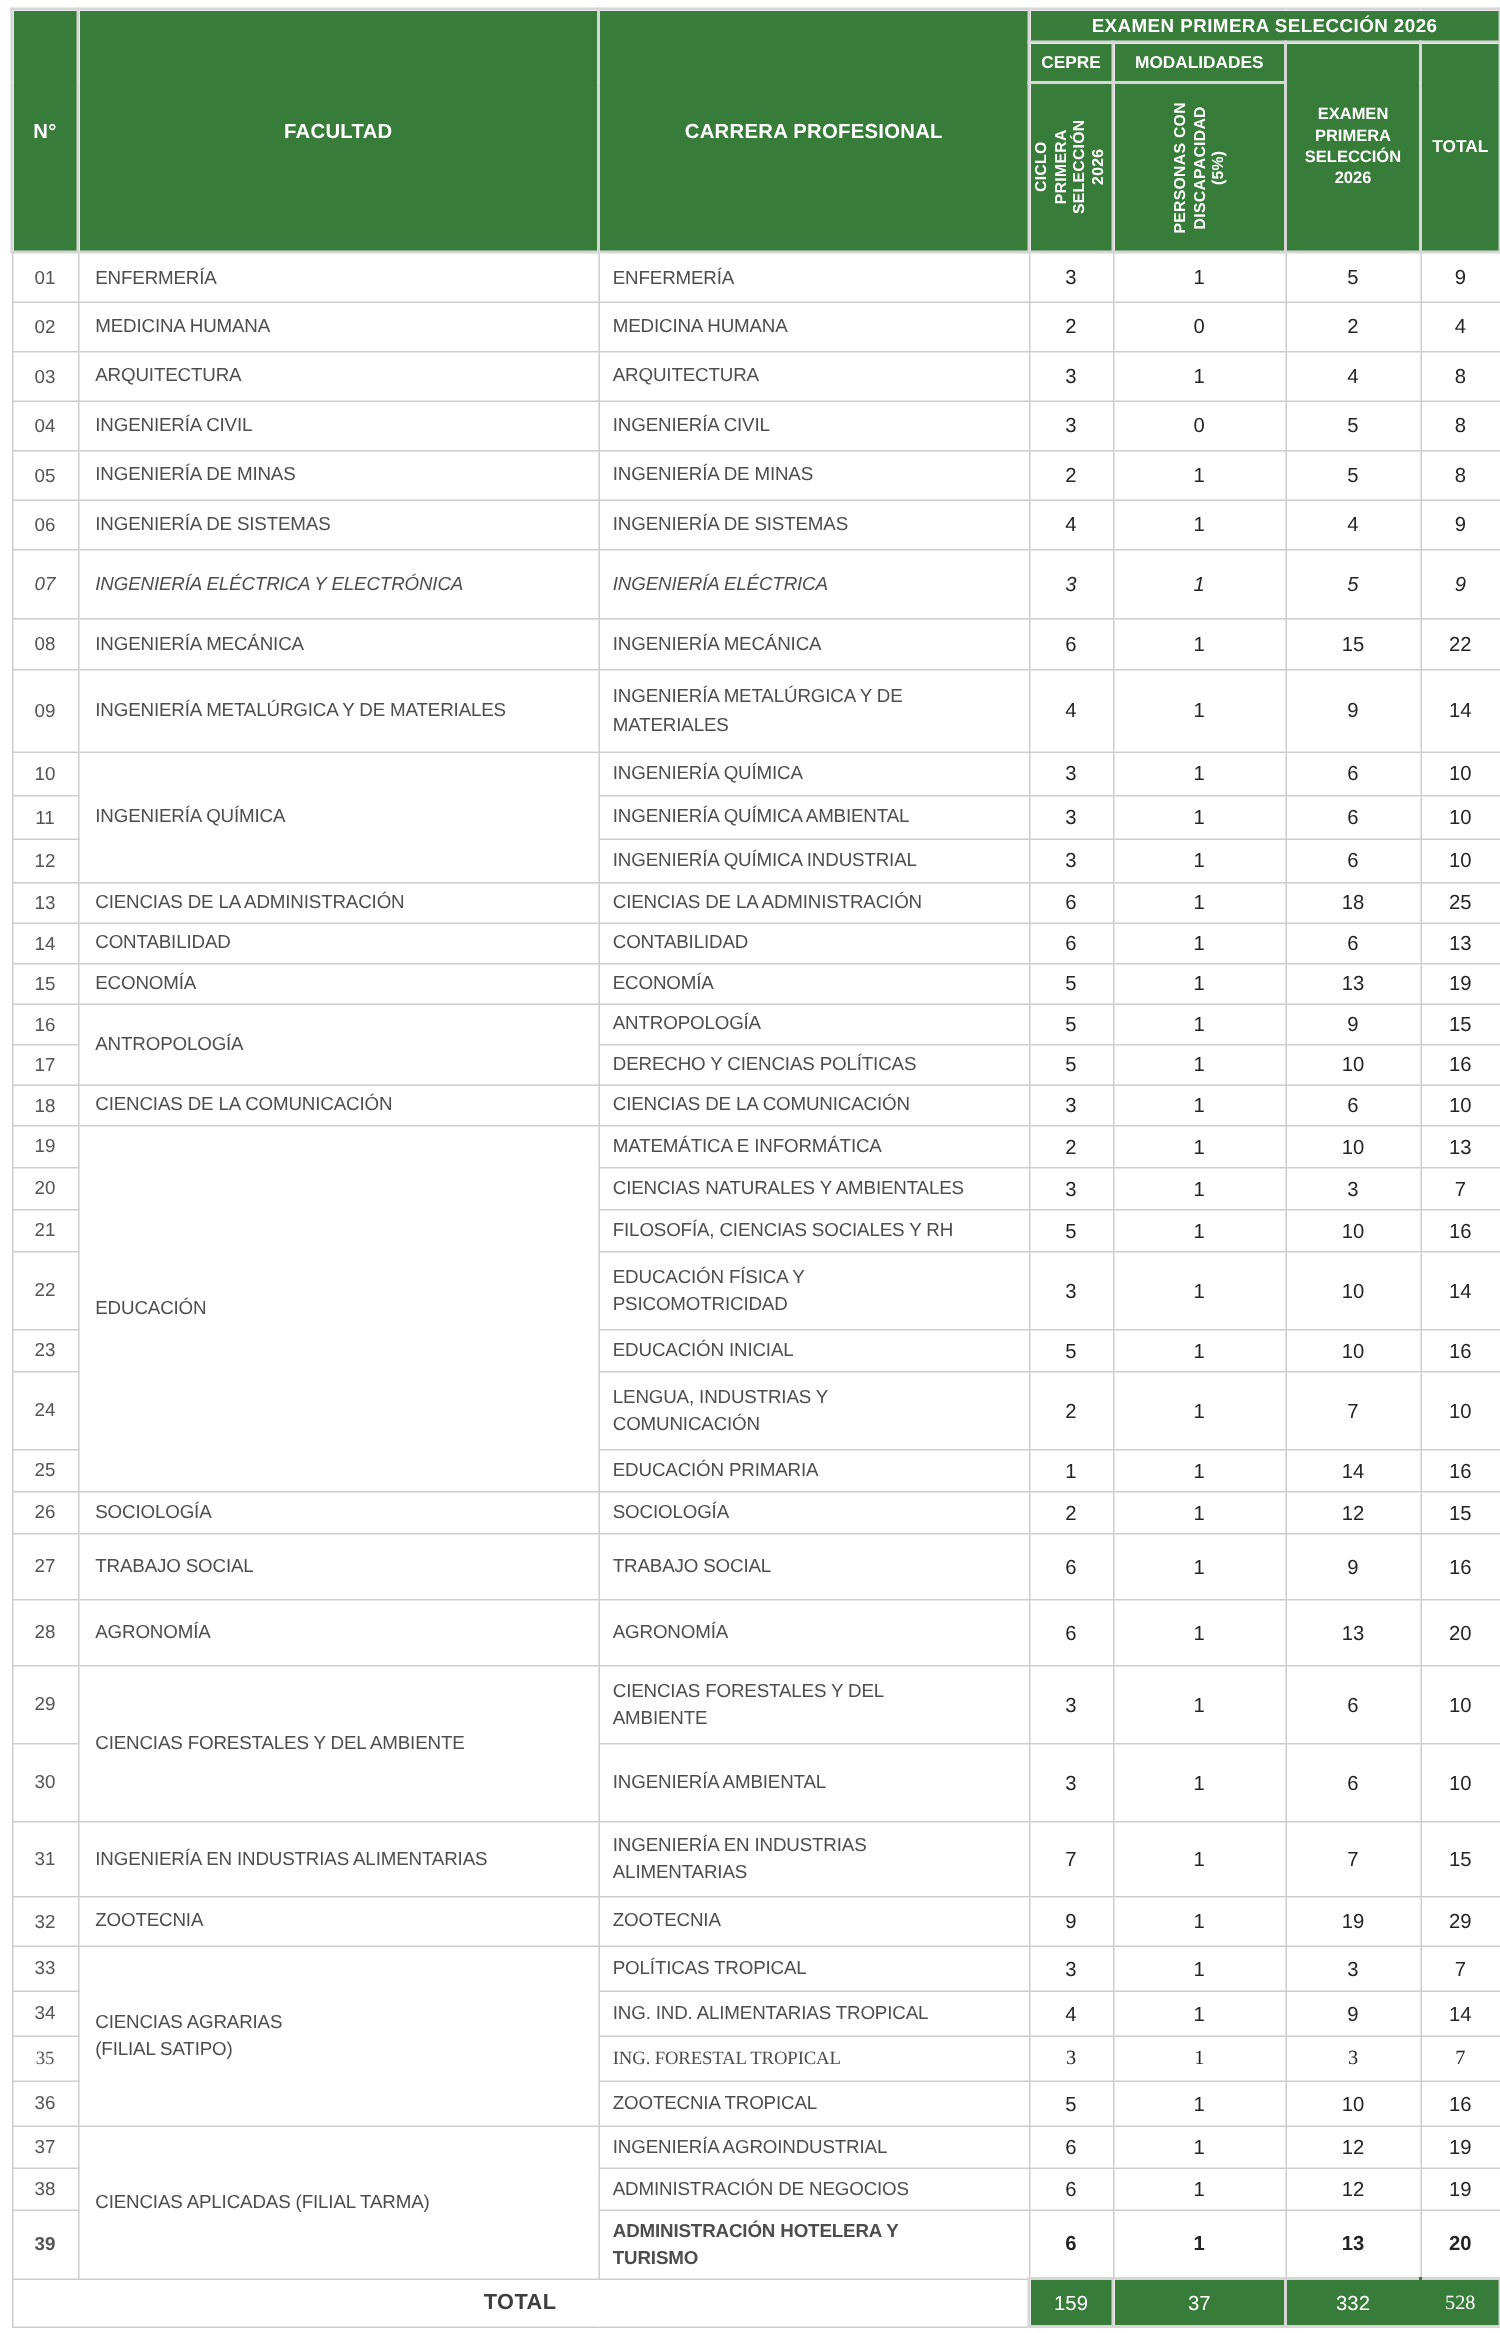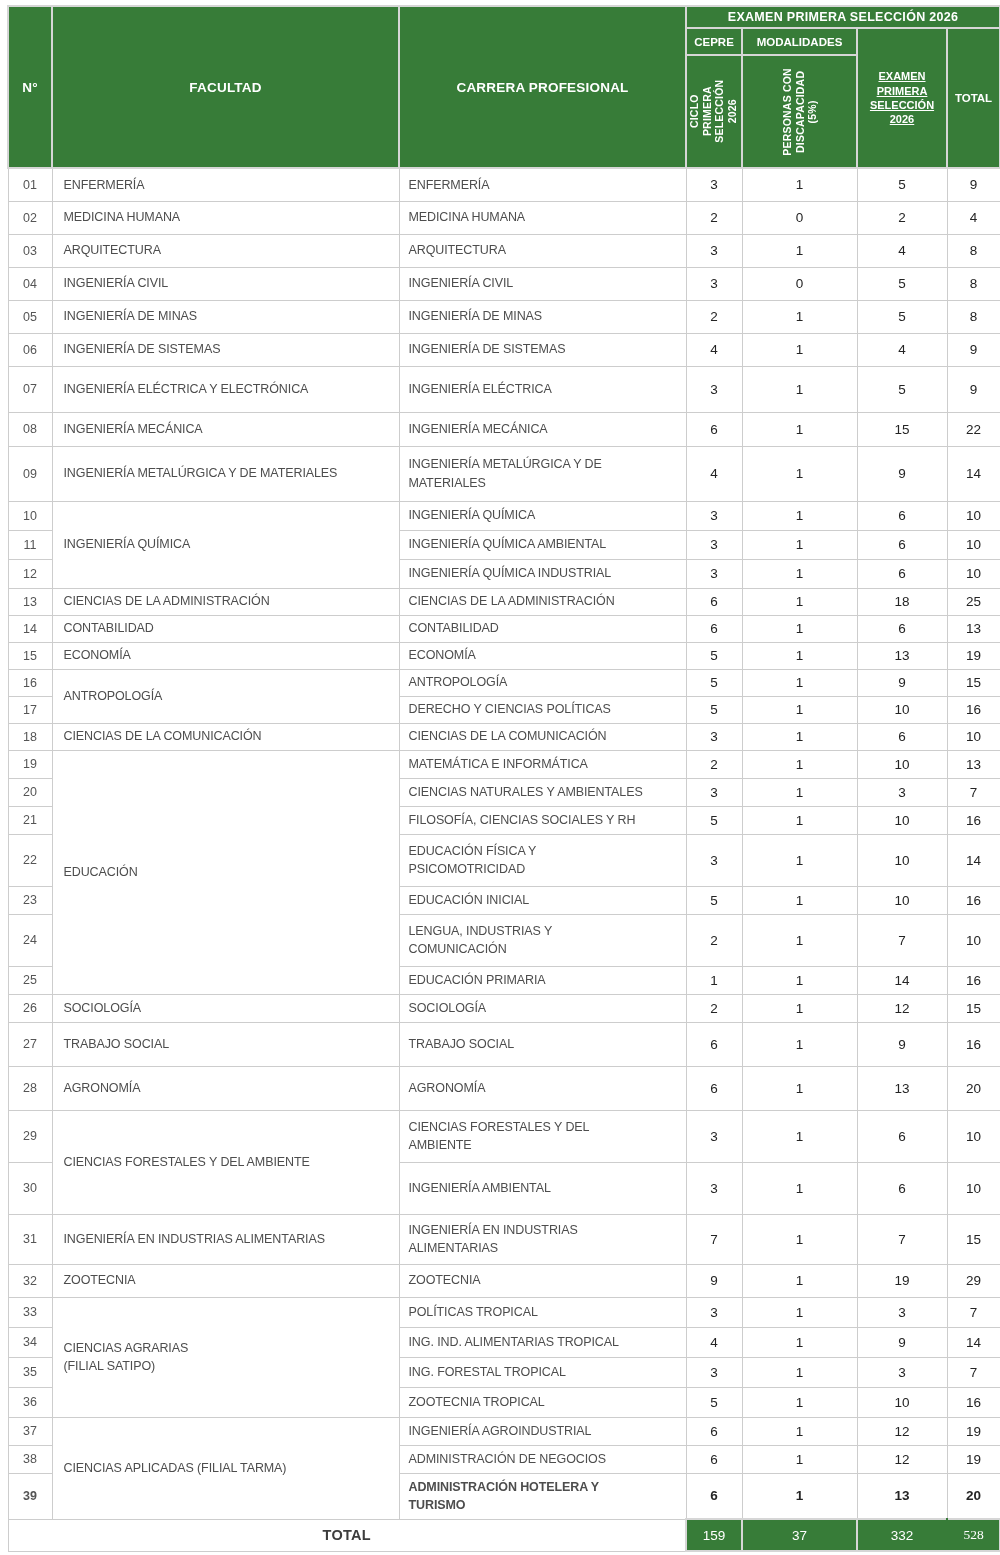--- a/index.html
+++ b/index.html
@@ -8,21 +8,21 @@
   th,td{box-sizing:border-box;overflow:hidden;}
 
   
   thead th{
     background:#377C38;color:#ffffff;border:2px solid #d6d6d6;
     text-align:center;vertical-align:middle;font-weight:bold;padding:0;
   }
   .band-title{font-size:12.5px;letter-spacing:.3px;}
   .col-head{font-size:13.5px;letter-spacing:.2px;}
   .sub-head{font-size:11.5px;margin-top:32px;}
-  .examen-head{font-size:11px;line-height:1.3;white-space:pre-line;text-decoration:underline;}
+  .examen-head{font-size:11px;line-height:1.3;white-space:pre-line;}
   .total-head{font-size:11.5px;}
   .vert-wrap{display:flex;align-items:center;justify-content:center;height:100%;}
   .vert-text{transform:rotate(-90deg);white-space:pre-line;width:112px;
     font-size:10.5px;line-height:1.2;letter-spacing:.2px;text-align:center;}
 
   
   tbody td{border:1px solid #cdcdcd;vertical-align:middle;background:#ffffff;}
   .c-num{width:44px;text-align:center;font-size:12.5px;color:#555555;}
   .c-fac{text-align:left;padding:2px 4px 2px 11px;font-size:12.5px;color:#4d4d4d;
     letter-spacing:-0.1px;white-space:pre-line;line-height:1.45;}
@@ -133,21 +133,21 @@
       </tr>
       <tr style="height: 33px;">
         <td class="c-num">06</td>
         <td class="c-fac">INGENIERÍA DE SISTEMAS</td>
         <td class="c-car">INGENIERÍA DE SISTEMAS</td>
         <td class="c-val">4</td>
         <td class="c-val">1</td>
         <td class="c-val">4</td>
         <td class="c-val">9</td>
       </tr>
-      <tr style="height: 46px;">
+      <tr style="height: 46px; font-style: italic;">
         <td class="c-num">07</td>
         <td class="c-fac">INGENIERÍA ELÉCTRICA Y ELECTRÓNICA</td>
         <td class="c-car">INGENIERÍA ELÉCTRICA</td>
         <td class="c-val">3</td>
         <td class="c-val">1</td>
         <td class="c-val">5</td>
         <td class="c-val">9</td>
       </tr>
       <tr style="height: 34px;">
         <td class="c-num">08</td>
@@ -380,21 +380,21 @@
         <td class="c-val">7</td>
       </tr>
       <tr style="height: 30px;">
         <td class="c-num">34</td>
         <td class="c-car">ING. IND. ALIMENTARIAS TROPICAL</td>
         <td class="c-val">4</td>
         <td class="c-val">1</td>
         <td class="c-val">9</td>
         <td class="c-val">14</td>
       </tr>
-      <tr style="height: 30px;">
+      <tr style="height: 30px; font-family: Liberation Serif, serif;">
         <td class="c-num">35</td>
         <td class="c-car">ING. FORESTAL TROPICAL</td>
         <td class="c-val">3</td>
         <td class="c-val">1</td>
         <td class="c-val">3</td>
         <td class="c-val">7</td>
       </tr>
       <tr style="height: 30px;">
         <td class="c-num">36</td>
         <td class="c-car">ZOOTECNIA TROPICAL</td>

